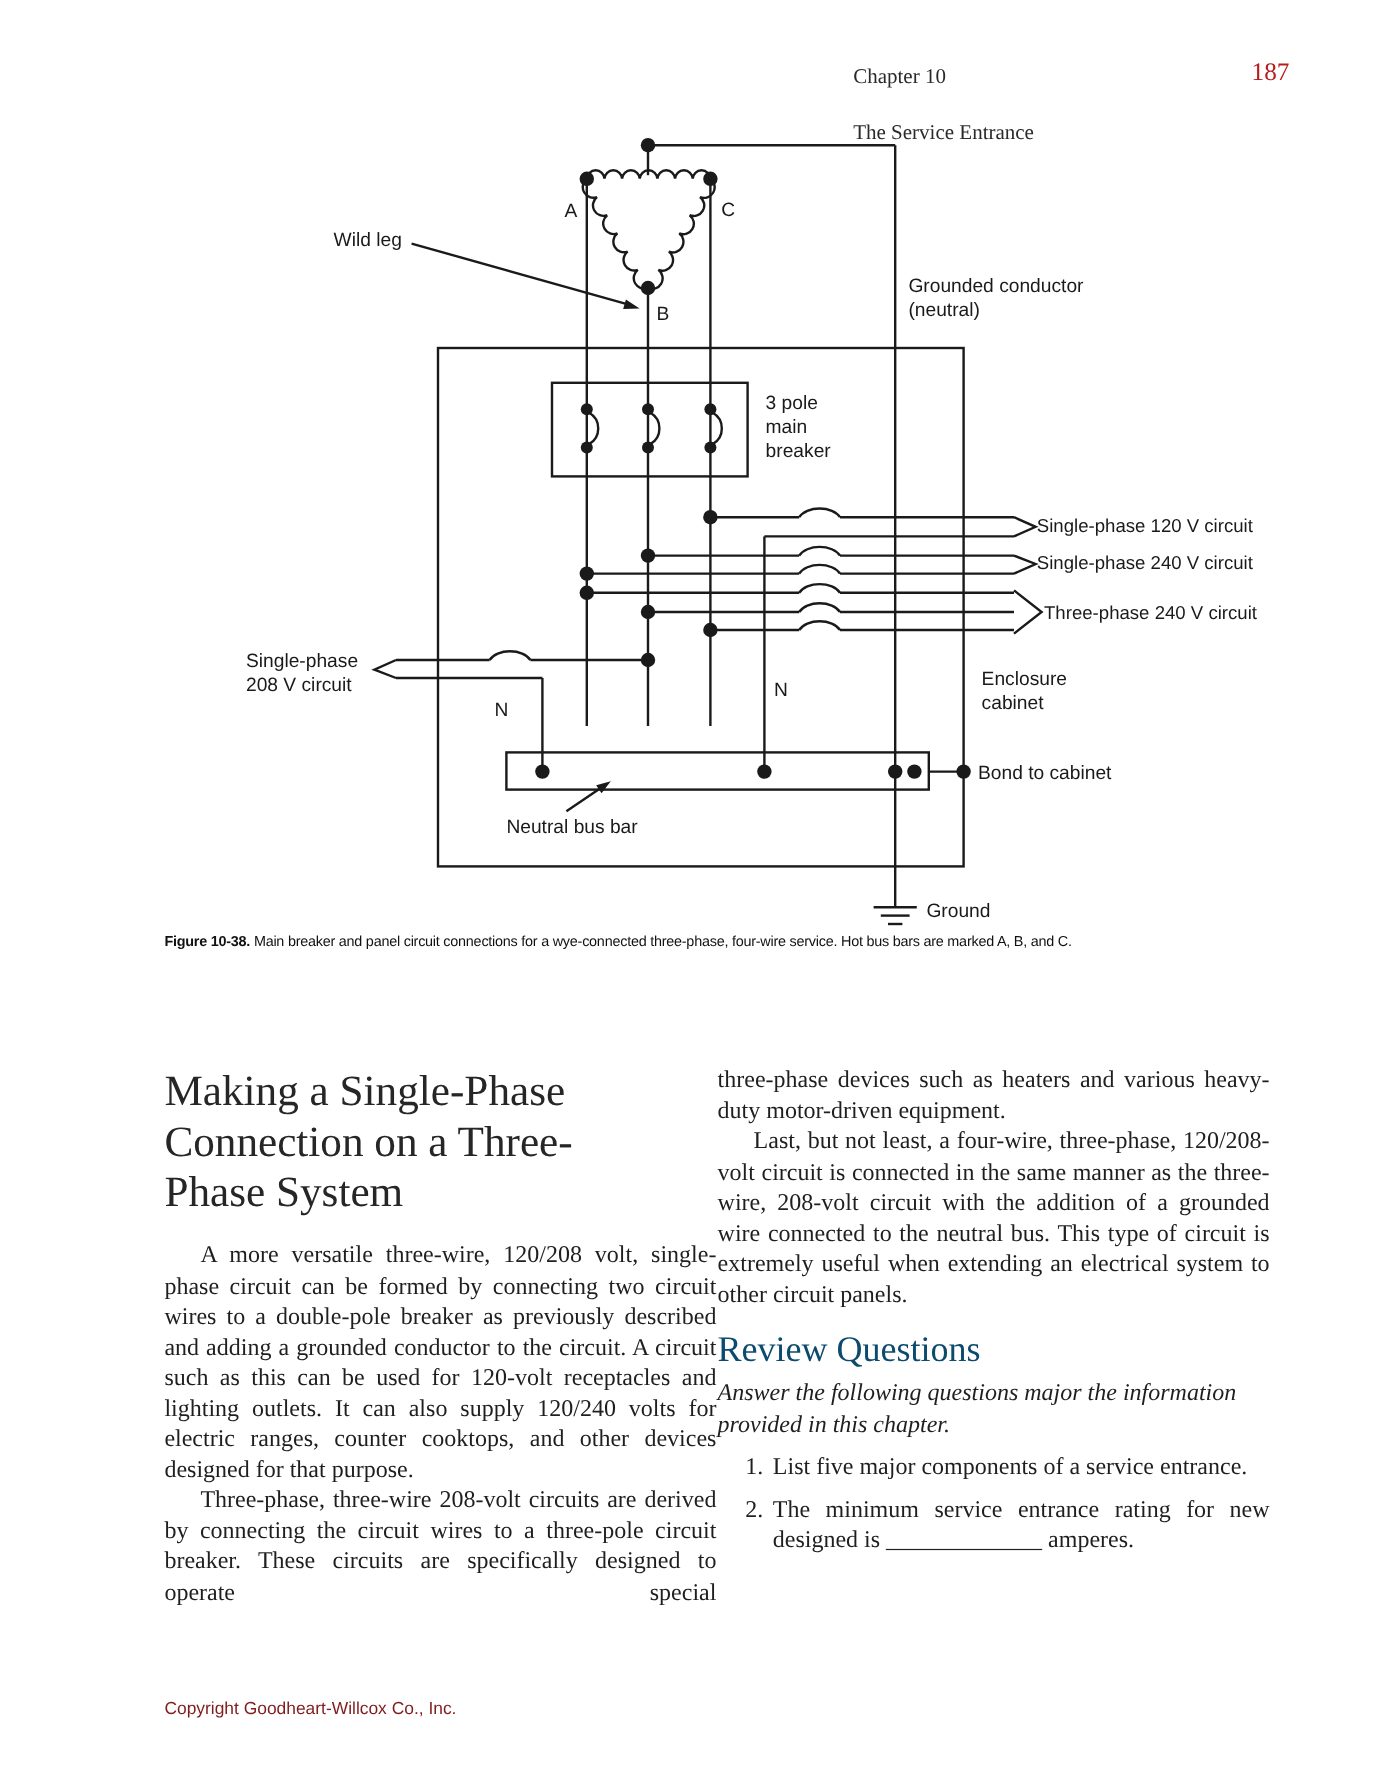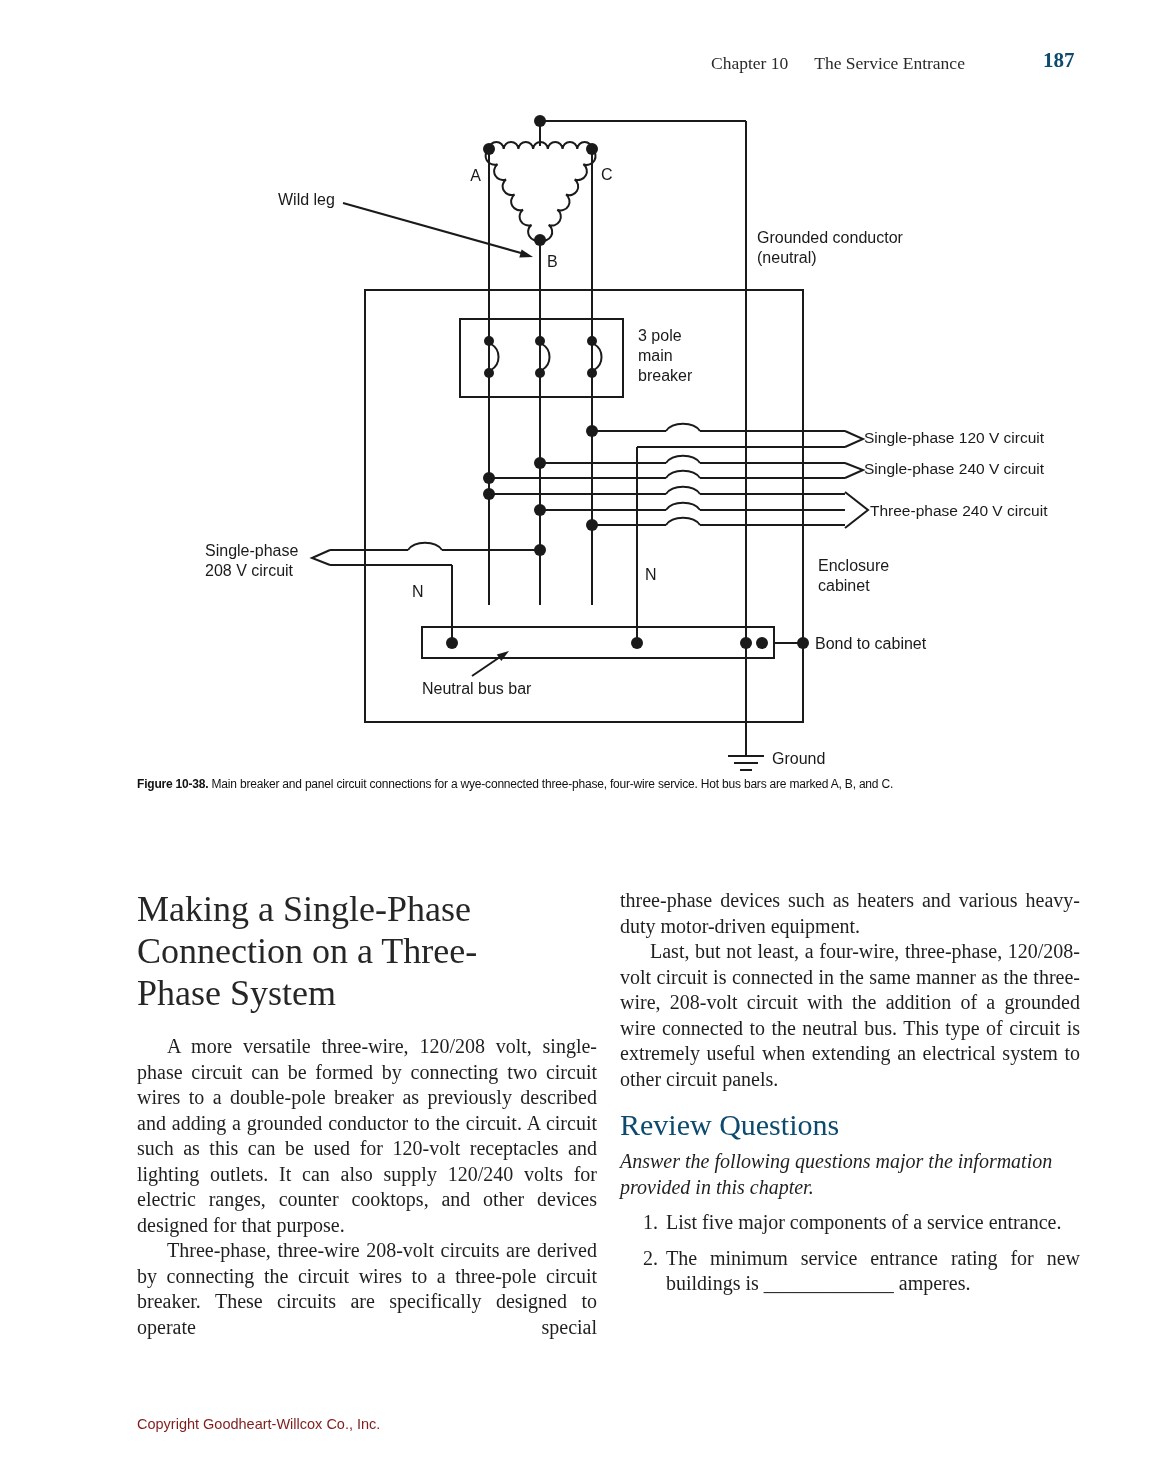--- a/index.html
+++ b/index.html
@@ -1,37 +1,37 @@
 <!DOCTYPE html>
 <html><head>
 <meta charset="utf-8">
 <style>
   html,body{margin:0;padding:0;}
   body{width:1156px;height:1479px;background:#ffffff;position:relative;
        font-family:"Liberation Serif",serif;color:#1f1f1f;}
   .abs{position:absolute;}
   
-  .running-head{left:711px;top:53px;font-size:17.5px;color:#2a2a2a;display:flex;gap:26px;}
-  .page-num{left:1043px;top:48px;font-size:21px;font-weight:bold;color:#0c4a6e;}
+  .running-head{left:711px;top:53px;font-size:17.5px;color:#2a2a2a;display:flex;gap:26px;flex-direction:column;}
+  .page-num{left:1043px;top:48px;font-size:21px;font-weight:normal;color:#b91c1c;}
   
   .diagram{left:0;top:0;}
   .wire{stroke:#1a1a1a;stroke-width:2;fill:none;}
   .boxline{stroke:#1a1a1a;stroke-width:2;fill:none;}
   .dot{fill:#1a1a1a;stroke:none;}
   .dl{font-family:"Liberation Sans",sans-serif;font-size:16px;fill:#1a1a1a;}
   .dl-sm{font-family:"Liberation Sans",sans-serif;font-size:15.5px;fill:#1a1a1a;}
   .arrowfill{fill:#1a1a1a;stroke:none;}
   
   .caption{left:137px;top:774px;width:940px;font-family:"Liberation Sans",sans-serif;
            font-size:12px;line-height:21.5px;color:#111;letter-spacing:-0.2px;}
   .caption b{font-weight:bold;}
   
   .col{width:460px;}
   .col-left{left:137px;top:888px;}
-  .col-right{left:620px;top:888px;}
+  .col-right{left:598px;top:888px;}
   .headline{font-size:36px;line-height:42px;color:#262626;}
   .bodytext{font-size:20px;line-height:25.5px;text-align:justify;}
   .indent{text-indent:30px;}
   .cont-justify{text-align-last:justify;}
   .p-top{margin-top:20px;}
   .review-head{font-size:30px;line-height:34px;margin-top:16px;}
   .instructions{font-style:italic;font-size:20px;line-height:26px;margin-top:6px;}
   .q{display:flex;margin-left:6px;margin-top:10px;}
   .q-num{flex:none;width:32px;text-align:right;padding-right:8px;font-size:20px;line-height:25.5px;}
   .q-text{flex:1;font-size:20px;line-height:25.5px;text-align:justify;}
@@ -195,17 +195,17 @@
   <div class="bodytext">three-phase devices such as heaters and various heavy-duty motor-driven equipment.</div>
   <div class="bodytext indent">Last, but not least, a four-wire, three-phase, 120/208-volt circuit is connected in the same manner as the three-wire, 208-volt circuit with the addition of a grounded wire connected to the neutral bus. This type of circuit is extremely useful when extending an electrical system to other circuit panels.</div>
   <div class="review-head" id="review-heading" style="color: #0c4a6e;">Review Questions</div>
   <div class="instructions">Answer the following questions major the information provided in this chapter.</div>
   <div class="q">
     <span class="q-num">1.</span>
     <span class="q-text">List five major components of a service entrance.</span>
   </div>
   <div class="q">
     <span class="q-num">2.</span>
-    <span class="q-text">The minimum service entrance rating for new buildings is _____________ amperes.</span>
+    <span class="q-text">The minimum service entrance rating for new designed is _____________ amperes.</span>
   </div>
 </div>
 
 <div class="abs footer">Copyright Goodheart-Willcox Co., Inc.</div>
 
 </body></html>

